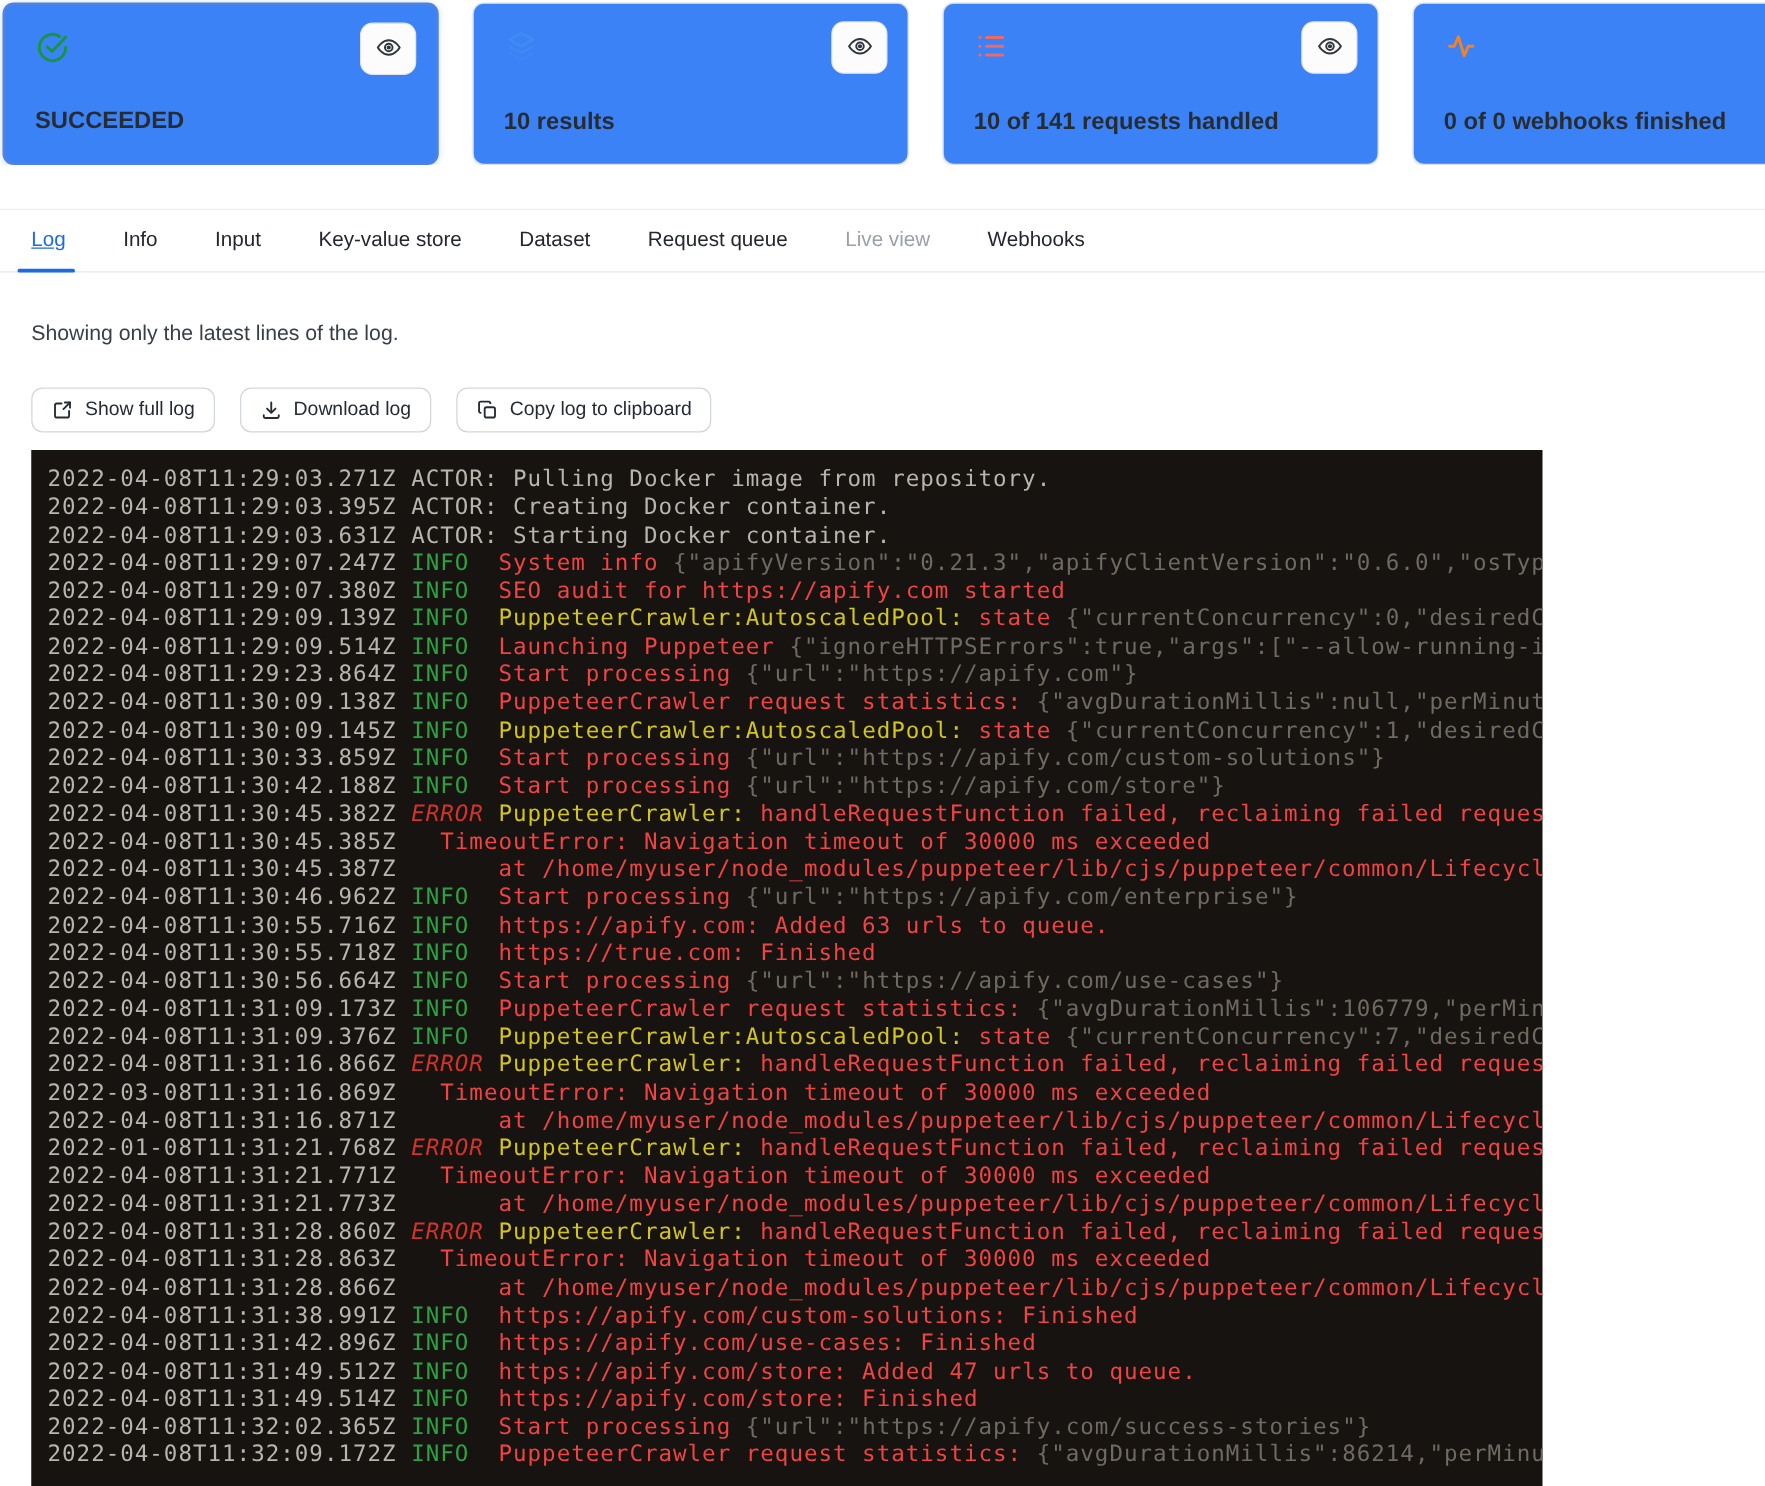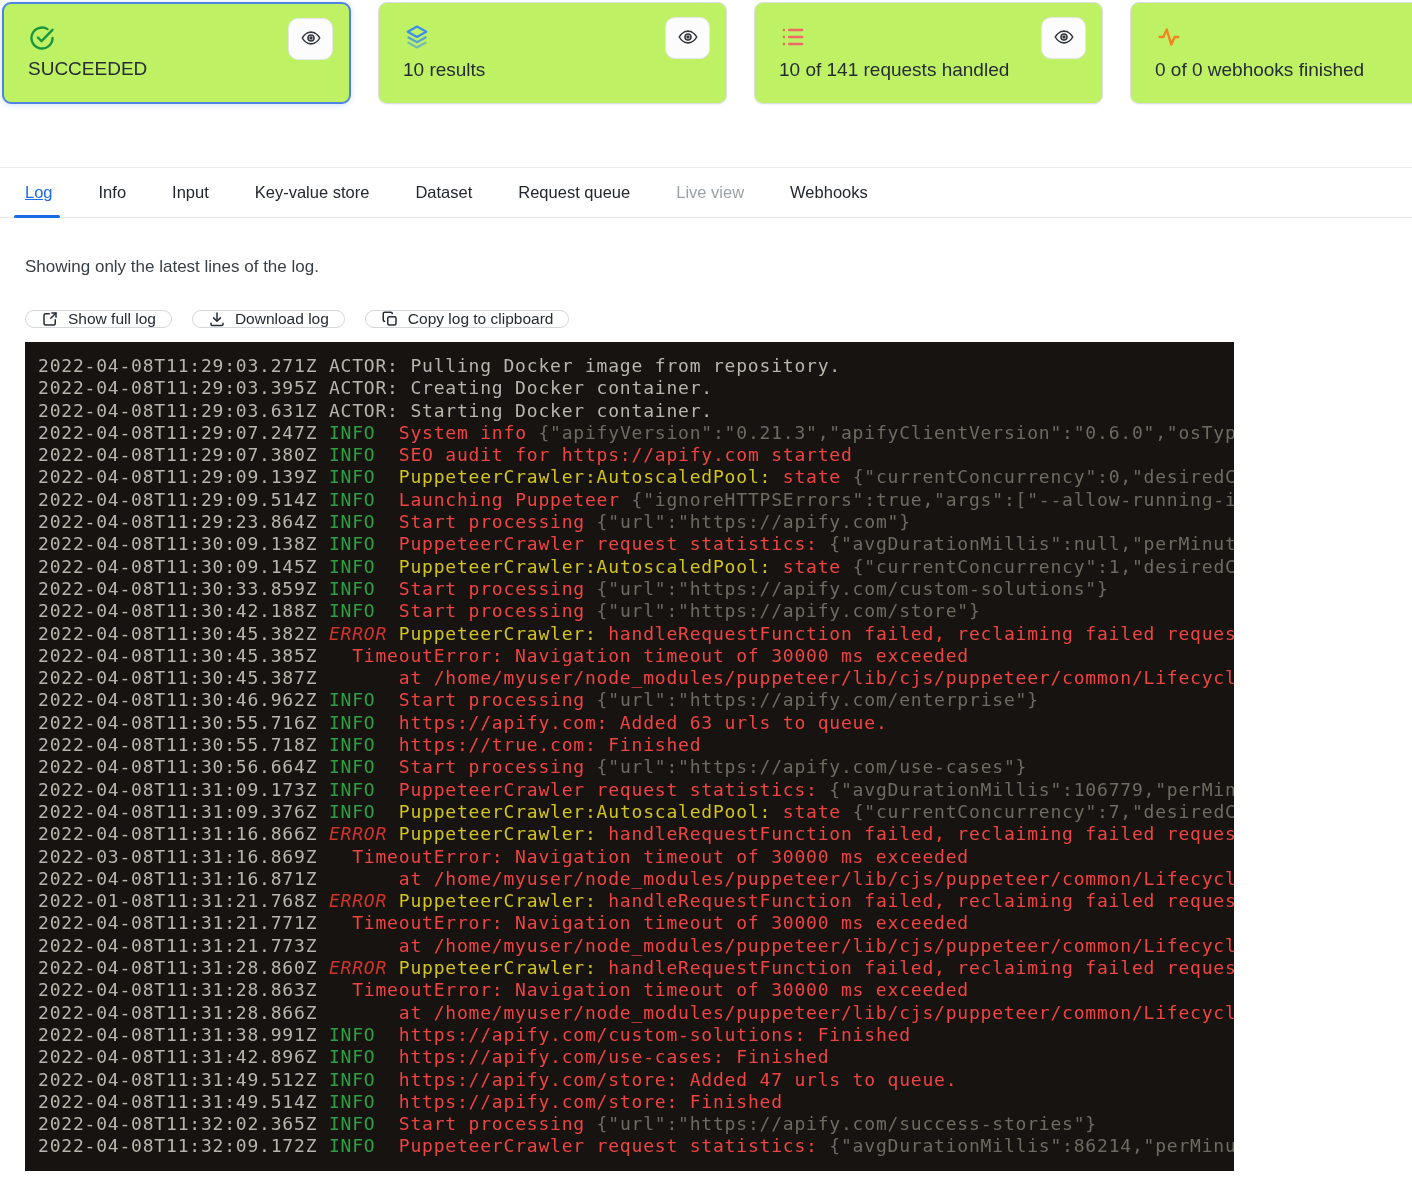--- a/index.html
+++ b/index.html
@@ -7,23 +7,24 @@
   body {
     width:1412px; height:1189px; overflow:hidden;
     background:#ffffff;
     font-family:"Liberation Sans", sans-serif;
     color:#262b33;
   }
 
   
   .cards-row { display:flex; gap:27px; padding:2px 0 0 2px; height:132px; overflow:hidden; }
   .card {
-    position:relative; flex:0 0 349px; height:102px;
-    background:#bef264; border:1px solid #dcdfe4; border-radius:9px;
+    position:relative; flex:0 0 349px; height:130px;
+    background:#3b82f6; border:1px solid #dcdfe4; border-radius:9px;
     box-shadow:0 1px 2px rgba(16,24,40,.05);
+    font-weight:bold;
   }
   .card.selected { border:2px solid #4f83e3; box-shadow:0 1px 6px rgba(79,131,227,.25); }
   .card-icon { position:absolute; top:20px; left:24px; width:28px; height:28px; }
   .card-icon svg { width:28px; height:28px; }
   .eye-btn {
     position:absolute; top:14px; right:16px; width:45px; height:42px;
     border:1px solid #e3e5e9; border-radius:10px; background:#fcfcfd;
     display:flex; align-items:center; justify-content:center; cursor:pointer; padding:0;
   }
   .eye-btn svg { width:22px; height:22px; }
@@ -43,21 +44,21 @@
   .tab.active::after {
     content:""; position:absolute; left:-11px; right:-7px; bottom:-1px;
     height:3px; background:#1a6ae5; border-radius:2px;
   }
   .tab.disabled { color:#9ba1a9; cursor:default; }
 
   
   .log-notice { margin:39px 0 0 25px; font-size:17px; color:#383f47; }
   .log-actions { display:flex; gap:20px; margin:33px 0 0 25px; }
   .action-btn {
-    display:inline-flex; align-items:center; gap:9px; height:18px; padding:0 15px;
+    display:inline-flex; align-items:center; gap:9px; height:36px; padding:0 15px;
     border:1px solid #d3d6db; border-radius:9px; background:#fff;
     font-family:"Liberation Sans", sans-serif; font-size:15.5px; color:#252b33; cursor:pointer;text-align:right;
   }
   .action-btn svg { width:18px; height:18px; }
 
   
   .terminal {
     margin:14px 0 0 25px; width:1209px; height:829px;
     background:#171310; overflow:hidden; padding:13px 0 0 13px;
   }

